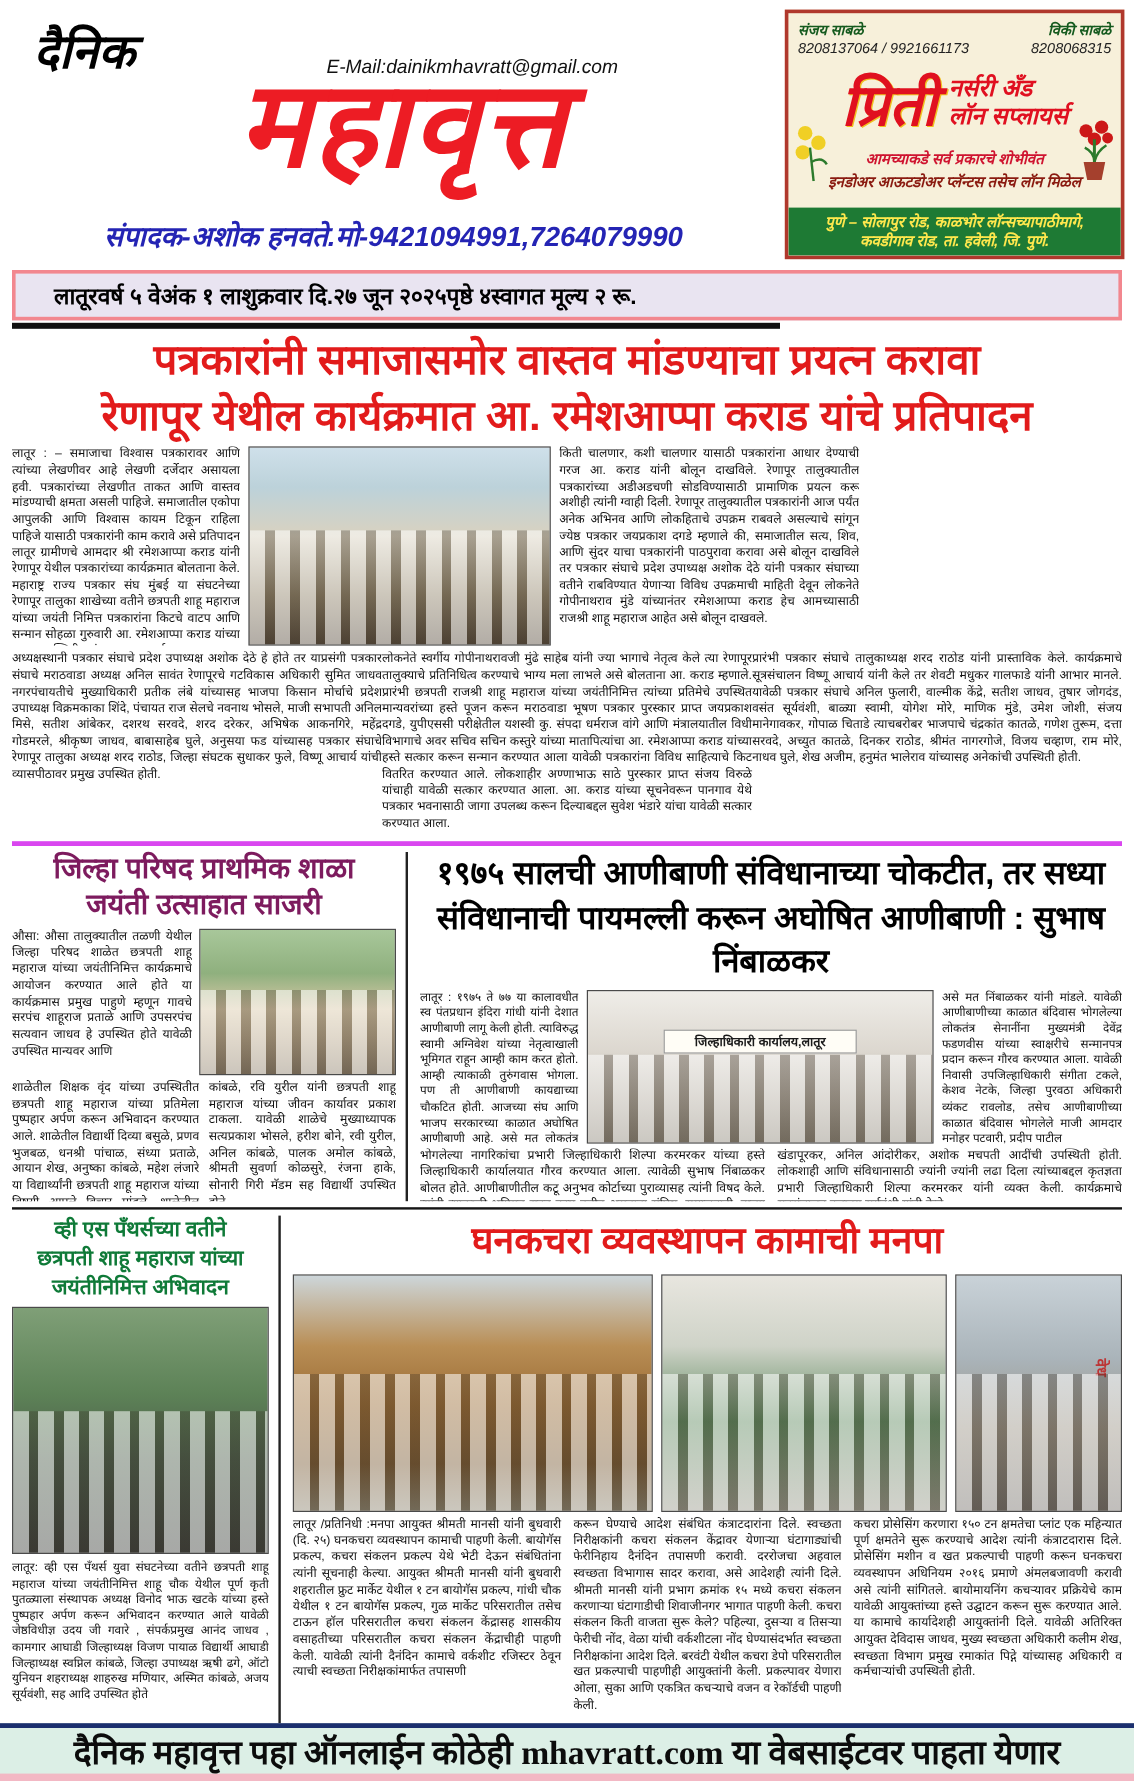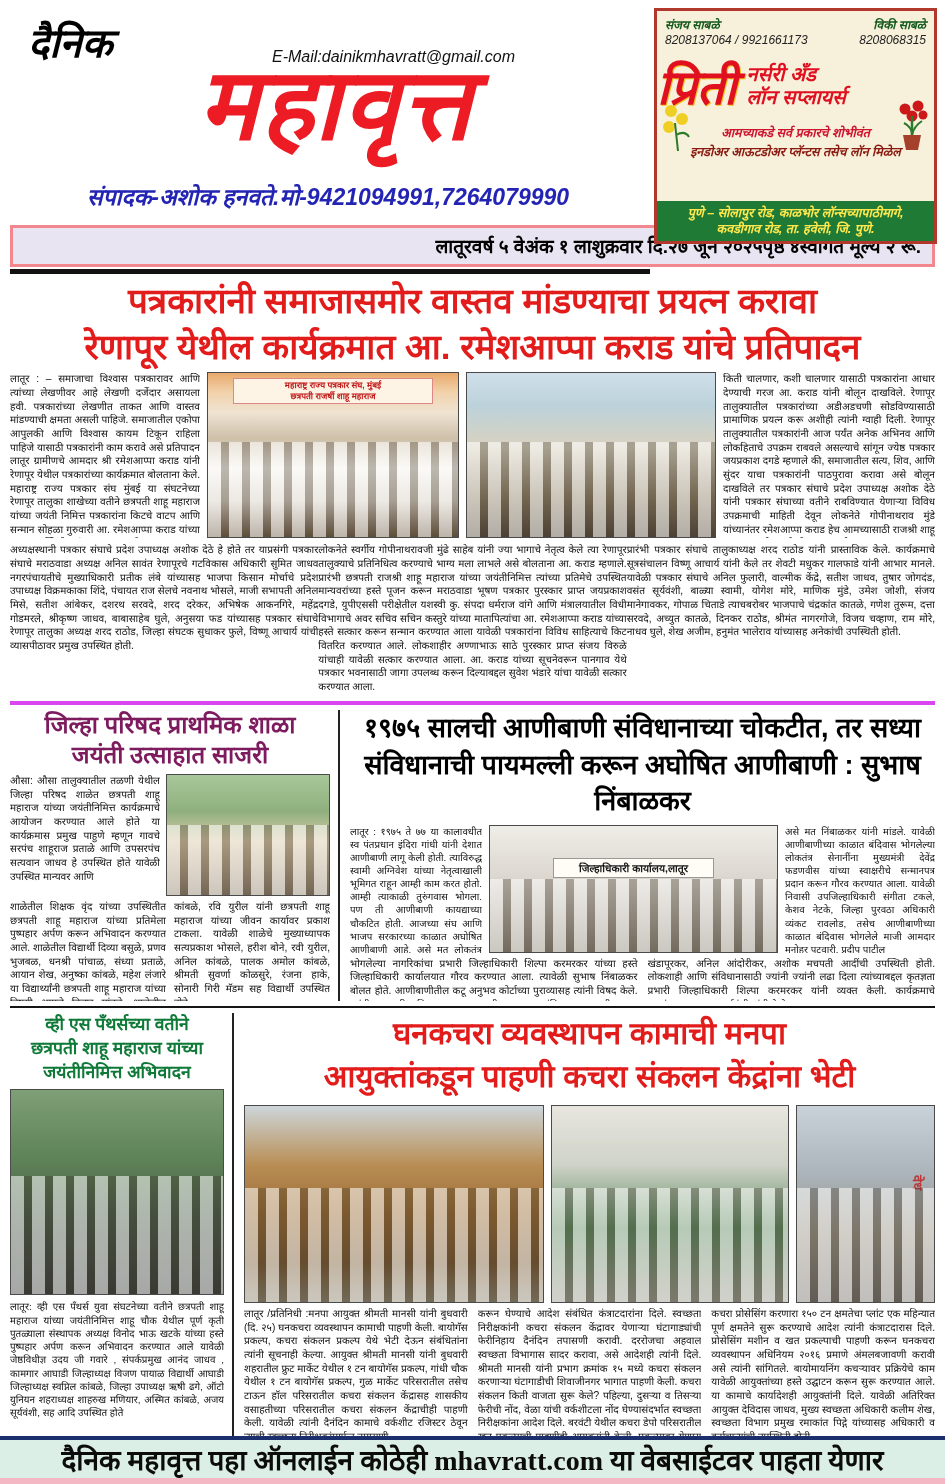--- a/index.html
+++ b/index.html
@@ -10,36 +10,36 @@
   .header { height:222px; padding:8px 8px 0 10px; display:flex; gap:8px;font-style:italic; }
   .mast { flex:1; position:relative; }
   .mast-daily { position:absolute; top:6px; left:18px; font-size:40px; font-weight:bold; color:#000; }
   .mast-email { position:absolute; top:40px; left:262px; font-size:16px; color:#111; }
   .mast-title { position:absolute; top:44px; left:16px; right:0; text-align:center;
                 font-size:100px; font-weight:800; color:#ed1c24; letter-spacing:3px; line-height:1.05; }
   .mast-editor { position:absolute; top:172px; left:0; right:0; text-align:center;
                  font-size:23px; font-weight:bold; color:#2424b4; }
 
   
-  .ad { width:283px; height:236px; border:3px solid #b0382c; background:#f7f0da; position:relative; overflow:hidden; }
+  .ad { width:283px; height:208px; border:3px solid #b0382c; background:#f7f0da; position:relative; overflow:hidden; }
   .ad-contacts { display:flex; justify-content:space-between; padding:5px 8px 0 8px; }
   .ad-cname { font-size:12px; font-weight:bold; color:#155a1e; }
   .ad-cphone { font-size:12px; color:#222; }
-  .ad-brandrow { display:flex; align-items:center; gap:10px; margin-top:6px; }
+  .ad-brandrow { display:flex; justify-content:center; align-items:center; gap:10px; margin-top:6px; }
   .ad-brand { font-size:48px; font-weight:800; color:#e01020; text-shadow:1px 1px 0 #f0c020; }
   .ad-brandsub { font-size:20px; font-weight:bold; color:#e01020; line-height:1.15; }
   .ad-tag1 { text-align:center; font-size:12.5px; font-weight:bold; color:#cf1430; margin-top:6px; }
   .ad-tag2 { text-align:center; font-size:12.5px; font-weight:bold; color:#8a1a10; margin-top:2px; }
   .ad-foot { position:absolute; left:0; right:0; bottom:0; background:#1e7a34; color:#ffe84d;
              font-size:12.5px; font-weight:bold; text-align:center; line-height:1.3; padding:4px 2px; }
   .ad-flower { position:absolute; }
 
   
   .datebar { margin:3px 10px 0 10px; border:3px solid #f2878f; background:#e9e4f1; height:42px;
-             display:flex; align-items:center; justify-content:flex-end; padding:0 11px;
+             display:flex; align-items:center; justify-content:flex-start; padding:0 32px;
              font-size:19px; font-weight:bold; color:#000; }
   .rule-black { margin-left:10px; width:640px; height:5px; background:#111; margin-top:2px; }
 
   
   .lead-h { text-align:center; color:#e21b1b; font-weight:bold; font-size:35px; line-height:1.32; margin:4px 12px 2px 12px; }
 
   
   .news { font-size:10.2px; line-height:1.34; text-align:justify; color:#111; overflow:hidden; }
 
   .lead-wrap { margin:4px 10px 0 10px; }
@@ -166,26 +166,20 @@
   </div>
   <div class="rule-black"></div>
 
   <div class="lead-wrap">
     <div class="lead-h">
       <div>पत्रकारांनी समाजासमोर वास्तव मांडण्याचा प्रयत्न करावा</div>
       <div>रेणापूर येथील कार्यक्रमात आ. रमेशआप्पा कराड यांचे प्रतिपादन</div>
     </div>
     <div class="lead-row1">
       <div class="news">लातूर : – समाजाचा विश्वास पत्रकारावर आणि त्यांच्या लेखणीवर आहे लेखणी दर्जेदार असायला हवी. पत्रकारांच्या लेखणीत ताकत आणि वास्तव मांडण्याची क्षमता असली पाहिजे. समाजातील एकोपा आपुलकी आणि विश्वास कायम टिकून राहिला पाहिजे यासाठी पत्रकारांनी काम करावे असे प्रतिपादन लातूर ग्रामीणचे आमदार श्री रमेशआप्पा कराड यांनी रेणापूर येथील पत्रकारांच्या कार्यक्रमात बोलताना केले. महाराष्ट्र राज्य पत्रकार संघ मुंबई या संघटनेच्या रेणापूर तालुका शाखेच्या वतीने छत्रपती शाहू महाराज यांच्या जयंती निमित्त पत्रकारांना किटचे वाटप आणि सन्मान सोहळा गुरुवारी आ. रमेशआप्पा कराड यांच्या प्रमुख उपस्थितीत संपन्न झाला. कार्यक्रमाच्या</div>
-      <div class="ph ph-lead1 crowd">
-        <div class="pbanner">
-          <span style="display:block">महाराष्ट्र राज्य पत्रकार संघ, मुंबई</span>
-          <span style="display:block">छत्रपती राजर्षी शाहू महाराज</span>
-        </div>
-      </div>
       <div class="ph ph-lead2 crowd"></div>
       <div class="news">किती चालणार, कशी चालणार यासाठी पत्रकारांना आधार देण्याची गरज आ. कराड यांनी बोलून दाखविले. रेणापूर तालुक्यातील पत्रकारांच्या अडीअडचणी सोडविण्यासाठी प्रामाणिक प्रयत्न करू अशीही त्यांनी ग्वाही दिली. रेणापूर तालुक्यातील पत्रकारांनी आज पर्यंत अनेक अभिनव आणि लोकहिताचे उपक्रम राबवले असल्याचे सांगून ज्येष्ठ पत्रकार जयप्रकाश दगडे म्हणाले की, समाजातील सत्य, शिव, आणि सुंदर याचा पत्रकारांनी पाठपुरावा करावा असे बोलून दाखविले तर पत्रकार संघाचे प्रदेश उपाध्यक्ष अशोक देठे यांनी पत्रकार संघाच्या वतीने राबविण्यात येणाऱ्या विविध उपक्रमाची माहिती देवून लोकनेते गोपीनाथराव मुंडे यांच्यानंतर रमेशआप्पा कराड हेच आमच्यासाठी राजश्री शाहू महाराज आहेत असे बोलून दाखवले.</div>
     </div>
     <div class="lead-row2">
       <div class="news">अध्यक्षस्थानी पत्रकार संघाचे प्रदेश उपाध्यक्ष अशोक देठे हे होते तर याप्रसंगी पत्रकार संघाचे मराठवाडा अध्यक्ष अनिल सावंत रेणापूरचे गटविकास अधिकारी सुमित जाधव नगरपंचायतीचे मुख्याधिकारी प्रतीक लंबे यांच्यासह भाजपा किसान मोर्चाचे प्रदेश उपाध्यक्ष विक्रमकाका शिंदे, पंचायत राज सेलचे नवनाथ भोसले, माजी सभापती अनिल मिसे, सतीश आंबेकर, दशरथ सरवदे, शरद दरेकर, अभिषेक आकनगिरे, महेंद्र गोडमरले, श्रीकृष्ण जाधव, बाबासाहेब घुले, अनुसया फड यांच्यासह पत्रकार संघाचे रेणापूर तालुका अध्यक्ष शरद राठोड, जिल्हा संघटक सुधाकर फुले, विष्णू आचार्य यांची व्यासपीठावर प्रमुख उपस्थित होती.</div>
       <div class="news">लोकनेते स्वर्गीय गोपीनाथरावजी मुंढे साहेब यांनी ज्या भागाचे नेतृत्व केले त्या रेणापूर तालुक्याचे प्रतिनिधित्व करण्याचे भाग्य मला लाभले असे बोलताना आ. कराड म्हणाले. प्रारंभी छत्रपती राजश्री शाहू महाराज यांच्या जयंतीनिमित्त त्यांच्या प्रतिमेचे उपस्थित मान्यवरांच्या हस्ते पूजन करून मराठवाडा भूषण पत्रकार पुरस्कार प्राप्त जयप्रकाश दगडे, युपीएससी परीक्षेतील यशस्वी कु. संपदा धर्मराज वांगे आणि मंत्रालयातील विधी विभागाचे अवर सचिव सचिन कस्तुरे यांच्या मातापित्यांचा आ. रमेशआप्पा कराड यांच्या हस्ते सत्कार करून सन्मान करण्यात आला यावेळी पत्रकारांना विविध साहित्याचे किट वितरित करण्यात आले. लोकशाहीर अण्णाभाऊ साठे पुरस्कार प्राप्त संजय विरुळे यांचाही यावेळी सत्कार करण्यात आला. आ. कराड यांच्या सूचनेवरून पानगाव येथे पत्रकार भवनासाठी जागा उपलब्ध करून दिल्याबद्दल सुवेश भंडारे यांचा यावेळी सत्कार करण्यात आला.</div>
       <div class="news">प्रारंभी पत्रकार संघाचे तालुकाध्यक्ष शरद राठोड यांनी प्रास्ताविक केले. कार्यक्रमाचे सूत्रसंचालन विष्णू आचार्य यांनी केले तर शेवटी मधुकर गालफाडे यांनी आभार मानले. यावेळी पत्रकार संघाचे अनिल फुलारी, वाल्मीक केंद्रे, सतीश जाधव, तुषार जोगदंड, वसंत सूर्यवंशी, बाळ्या स्वामी, योगेश मोरे, माणिक मुंडे, उमेश जोशी, संजय मानेगावकर, गोपाळ चिताडे त्याचबरोबर भाजपाचे चंद्रकांत कातळे, गणेश तुरूम, दत्ता सरवदे, अच्युत कातळे, दिनकर राठोड, श्रीमंत नागरगोजे, विजय चव्हाण, राम मोरे, नाधव घुले, शेख अजीम, हनुमंत भालेराव यांच्यासह अनेकांची उपस्थिती होती.</div>
     </div>
   </div>
 
@@ -231,21 +225,20 @@
         <div>छत्रपती शाहू महाराज यांच्या</div>
         <div>जयंतीनिमित्त अभिवादन</div>
       </div>
       <div class="ph ph-statue crowd"></div>
       <div class="news">लातूर: व्ही एस पँथर्स युवा संघटनेच्या वतीने छत्रपती शाहू महाराज यांच्या जयंतीनिमित्त शाहू चौक येथील पूर्ण कृती पुतळ्याला संस्थापक अध्यक्ष विनोद भाऊ खटके यांच्या हस्ते पुष्पहार अर्पण करून अभिवादन करण्यात आले यावेळी जेष्ठविधीज्ञ उदय जी गवारे , संपर्कप्रमुख आनंद जाधव , कामगार आघाडी जिल्हाध्यक्ष विजण पायाळ विद्यार्थी आघाडी जिल्हाध्यक्ष स्वप्निल कांबळे, जिल्हा उपाध्यक्ष ऋषी ढगे, ऑटो युनियन शहराध्यक्ष शाहरुख मणियार, अस्मित कांबळे, अजय सूर्यवंशी, सह आदि उपस्थित होते</div>
     </div>
 
     <div class="sec3-right">
       <div class="h-red">
         <div>घनकचरा व्यवस्थापन कामाची मनपा</div>
-        <div>आयुक्तांकडून पाहणी  कचरा संकलन केंद्रांना भेटी</div>
       </div>
       <div class="sec3-photos">
         <div class="ph ph-waste1 crowd"></div>
         <div class="ph ph-waste2 crowd"></div>
         <div class="ph ph-waste3 crowd">
           <div class="wall-text">वेध</div>
         </div>
       </div>
       <div class="sec3-cols">
         <div class="news">लातूर /प्रतिनिधी :मनपा आयुक्त श्रीमती मानसी यांनी बुधवारी (दि. २५) घनकचरा व्यवस्थापन कामाची पाहणी केली. बायोगॅस प्रकल्प, कचरा संकलन प्रकल्प येथे भेटी देऊन संबंधितांना त्यांनी सूचनाही केल्या. आयुक्त श्रीमती मानसी यांनी बुधवारी शहरातील फ्रुट मार्केट येथील १ टन बायोगॅस प्रकल्प, गांधी चौक येथील १ टन बायोगॅस प्रकल्प, गुळ मार्केट परिसरातील तसेच टाऊन हॉल परिसरातील कचरा संकलन केंद्रासह शासकीय वसाहतीच्या परिसरातील कचरा संकलन केंद्राचीही पाहणी केली. यावेळी त्यांनी दैनंदिन कामाचे वर्कशीट रजिस्टर ठेवून त्याची स्वच्छता निरीक्षकांमार्फत तपासणी</div>

